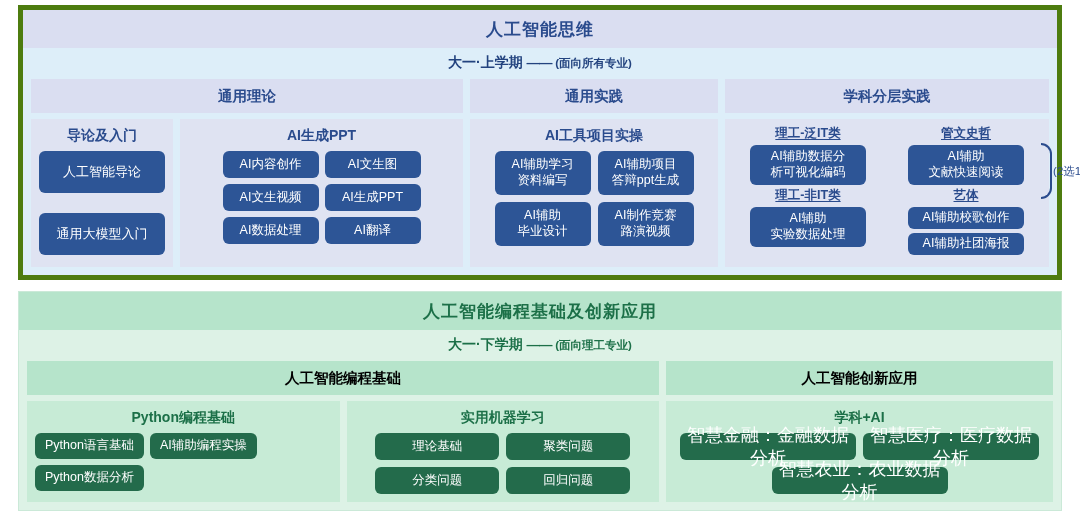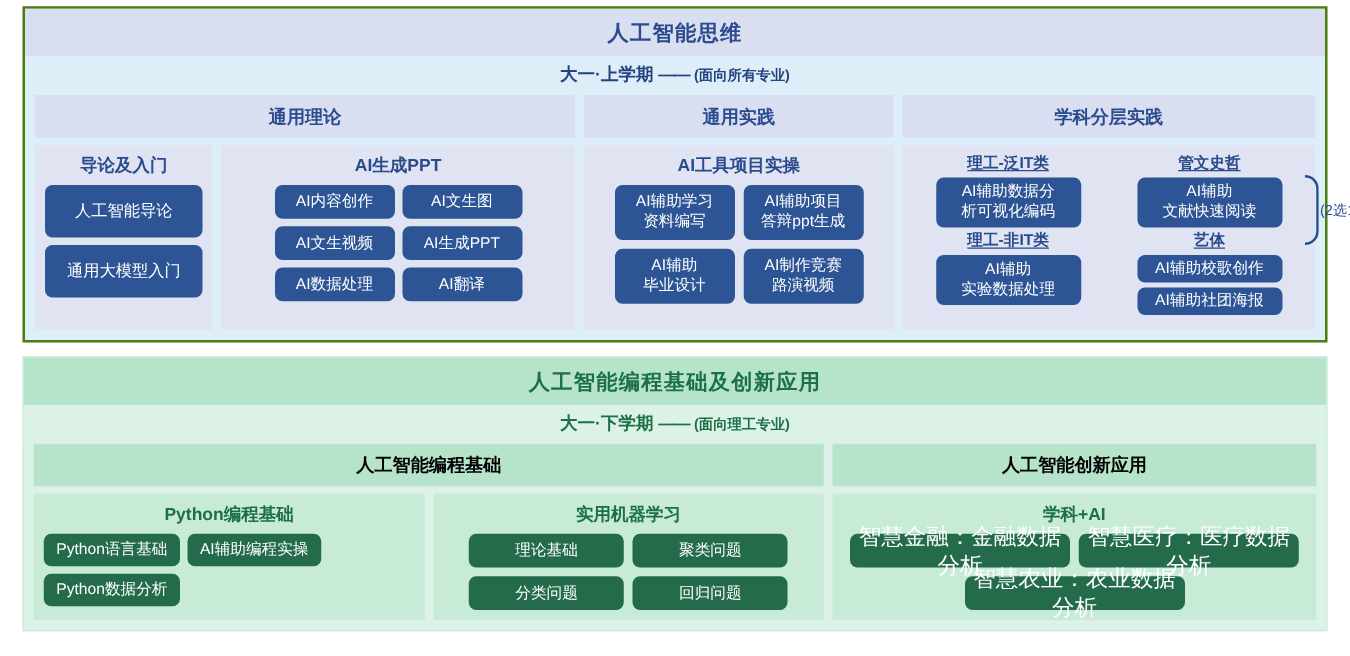--- a/index.html
+++ b/index.html
@@ -10,21 +10,21 @@
     font-family:"Liberation Sans","DejaVu Sans",sans-serif;
     overflow:hidden;
     -webkit-font-smoothing:antialiased;
   }
   .page{width:1080px;height:525px;position:relative;box-sizing:border-box;}
 
   
   .panel{margin:0 18px;box-sizing:border-box;}
   .panel.blue{
     background:#ddeef9;
-    border:2px solid #4d7c0f;
+    border:5px solid #4d7c0f;
     margin-top:5px;
     padding:0 0 8px 0;
   }
   .panel.green{
     background:#ddf2e6;
     border:1px solid #cbe9d8;
     margin-top:11px;
     padding:0 0 8px 0;
   }
 
@@ -80,21 +80,21 @@
   .group-title{
     text-align:center;
     font-weight:bold;
     font-size:14px;
     margin:2px 0 6px 0;
   }
   .blue .group-title{color:#2a4b8d;}
   .green .group-title{color:#1c7048;}
 
   
-  .chips{display:flex;flex-wrap:wrap;gap:6px;justify-content:center;}
+  .chips{display:flex;flex-wrap:wrap;gap:20px;justify-content:center;}
   .chip{
     box-sizing:border-box;
     border-radius:6px;
     color:#ffffff;
     font-size:12.5px;
     line-height:1.25;
     text-align:center;
     display:flex;align-items:center;justify-content:center;
     padding:5px 7px;
     white-space:pre-line;

